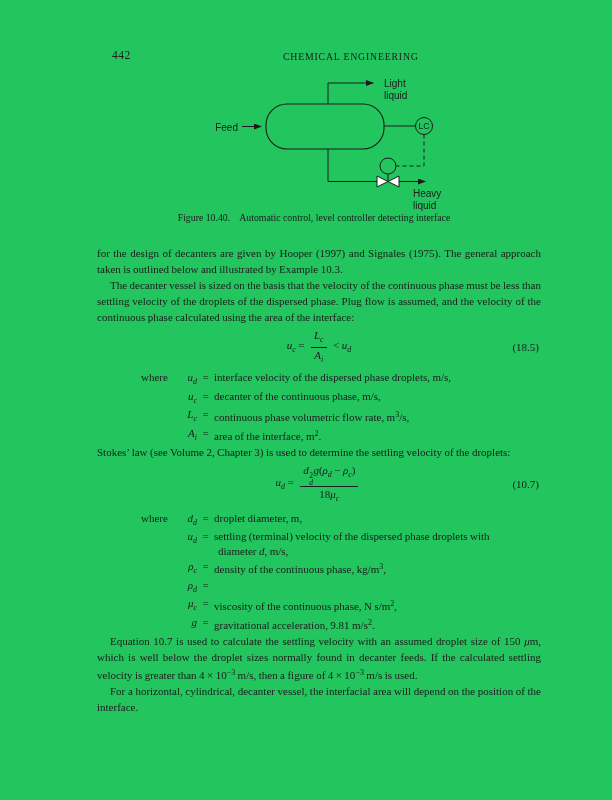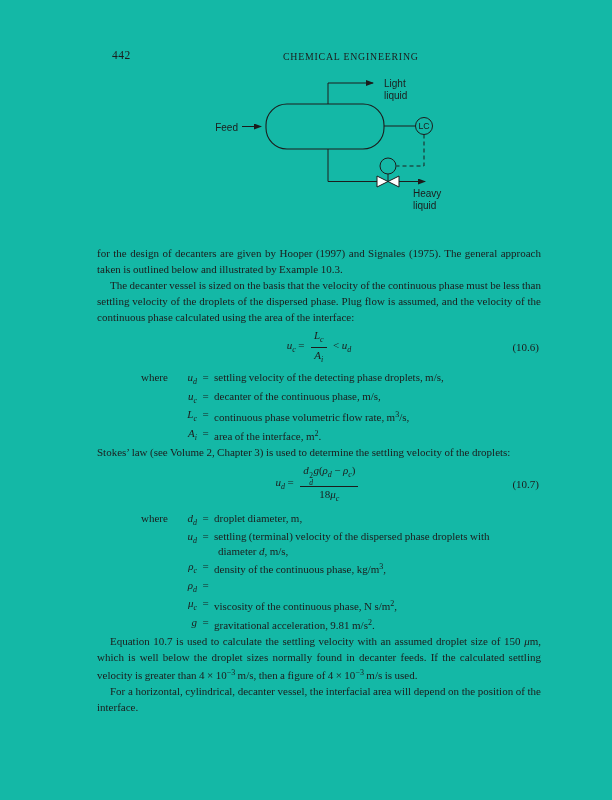--- a/index.html
+++ b/index.html
@@ -1,17 +1,17 @@
 <!DOCTYPE html>
 <html><head>
 <meta charset="utf-8">
 <style>
   html,body{margin:0;padding:0;background:#ffffff;}
   .page{
-    position:relative;width:612px;height:800px;background:#14b8a6;
+    position:relative;width:612px;height:800px;background:#22c55e;
     font-family:"Liberation Serif",serif;color:#1c1c1c;overflow:hidden;
   }
   
   .page-number{position:absolute;left:112px;top:49px;font-size:11.5px;letter-spacing:0.5px;}
   .running-title{position:absolute;left:283px;top:51px;font-size:9.8px;letter-spacing:0.8px;}
   
   .figure-svg{position:absolute;left:0;top:62px;}
   .dlabel{font-family:"Liberation Sans","DejaVu Sans",sans-serif;font-size:10px;fill:#1c1c1c;}
   .dlabel-sm{font-family:"Liberation Sans","DejaVu Sans",sans-serif;font-size:8.8px;fill:#1c1c1c;}
   .caption{
@@ -96,44 +96,47 @@
     </g>
 
     <g stroke="#1c1c1c" stroke-width="1" fill="none">
       <polyline points="328,149 328,181.5 377,181.5"></polyline>
       <line x1="399" y1="181.5" x2="425" y2="181.5" marker-end="url(#arr)"></line>
     </g>
     <text class="dlabel" x="413" y="197">Heavy</text>
     <text class="dlabel" x="413" y="209">liquid</text>
   </svg>
 
+  <div class="caption">
+    <span class="caption-label">Figure 10.40.</span><span>Automatic control, level controller detecting interface</span>
+  </div>
 
   <div class="body-text">
 
     <p>for the design of decanters are given by Hooper (1997) and Signales (1975). The general approach taken is outlined below and illustrated by Example 10.3.</p>
     <p class="ind">The decanter vessel is sized on the basis that the velocity of the continuous phase must be less than settling velocity of the droplets of the dispersed phase. Plug flow is assumed, and the velocity of the continuous phase calculated using the area of the interface:</p>
 
     <div class="equation">
       <span class="eq-body">
         <span><span class="it">u</span><span class="sub">c</span> = </span>
         <span class="frac">
           <span class="frac-num"><span class="it">L</span><span class="sub">c</span></span>
           <span class="frac-den"><span class="it">A</span><span class="sub">i</span></span>
         </span>
         <span> &lt; <span class="it">u</span><span class="sub">d</span></span>
       </span>
-      <span class="eq-number">(10.6)</span>
+      <span class="eq-number">(18.5)</span>
     </div>
 
     <div class="where">
       <div class="where-row">
         <span class="w-intro">where</span>
         <span class="w-sym"><span class="it">u</span><span class="sub">d</span></span>
         <span class="w-eq">=</span>
-        <span class="w-desc">settling velocity of the detecting phase droplets, m/s,</span>
+        <span class="w-desc">interface velocity of the dispersed phase droplets, m/s,</span>
       </div>
       <div class="where-row">
         <span class="w-intro"></span>
         <span class="w-sym"><span class="it">u</span><span class="sub">c</span></span>
         <span class="w-eq">=</span>
         <span class="w-desc">decanter of the continuous phase, m/s,</span>
       </div>
       <div class="where-row">
         <span class="w-intro"></span>
         <span class="w-sym"><span class="it">L</span><span class="sub">c</span></span>

